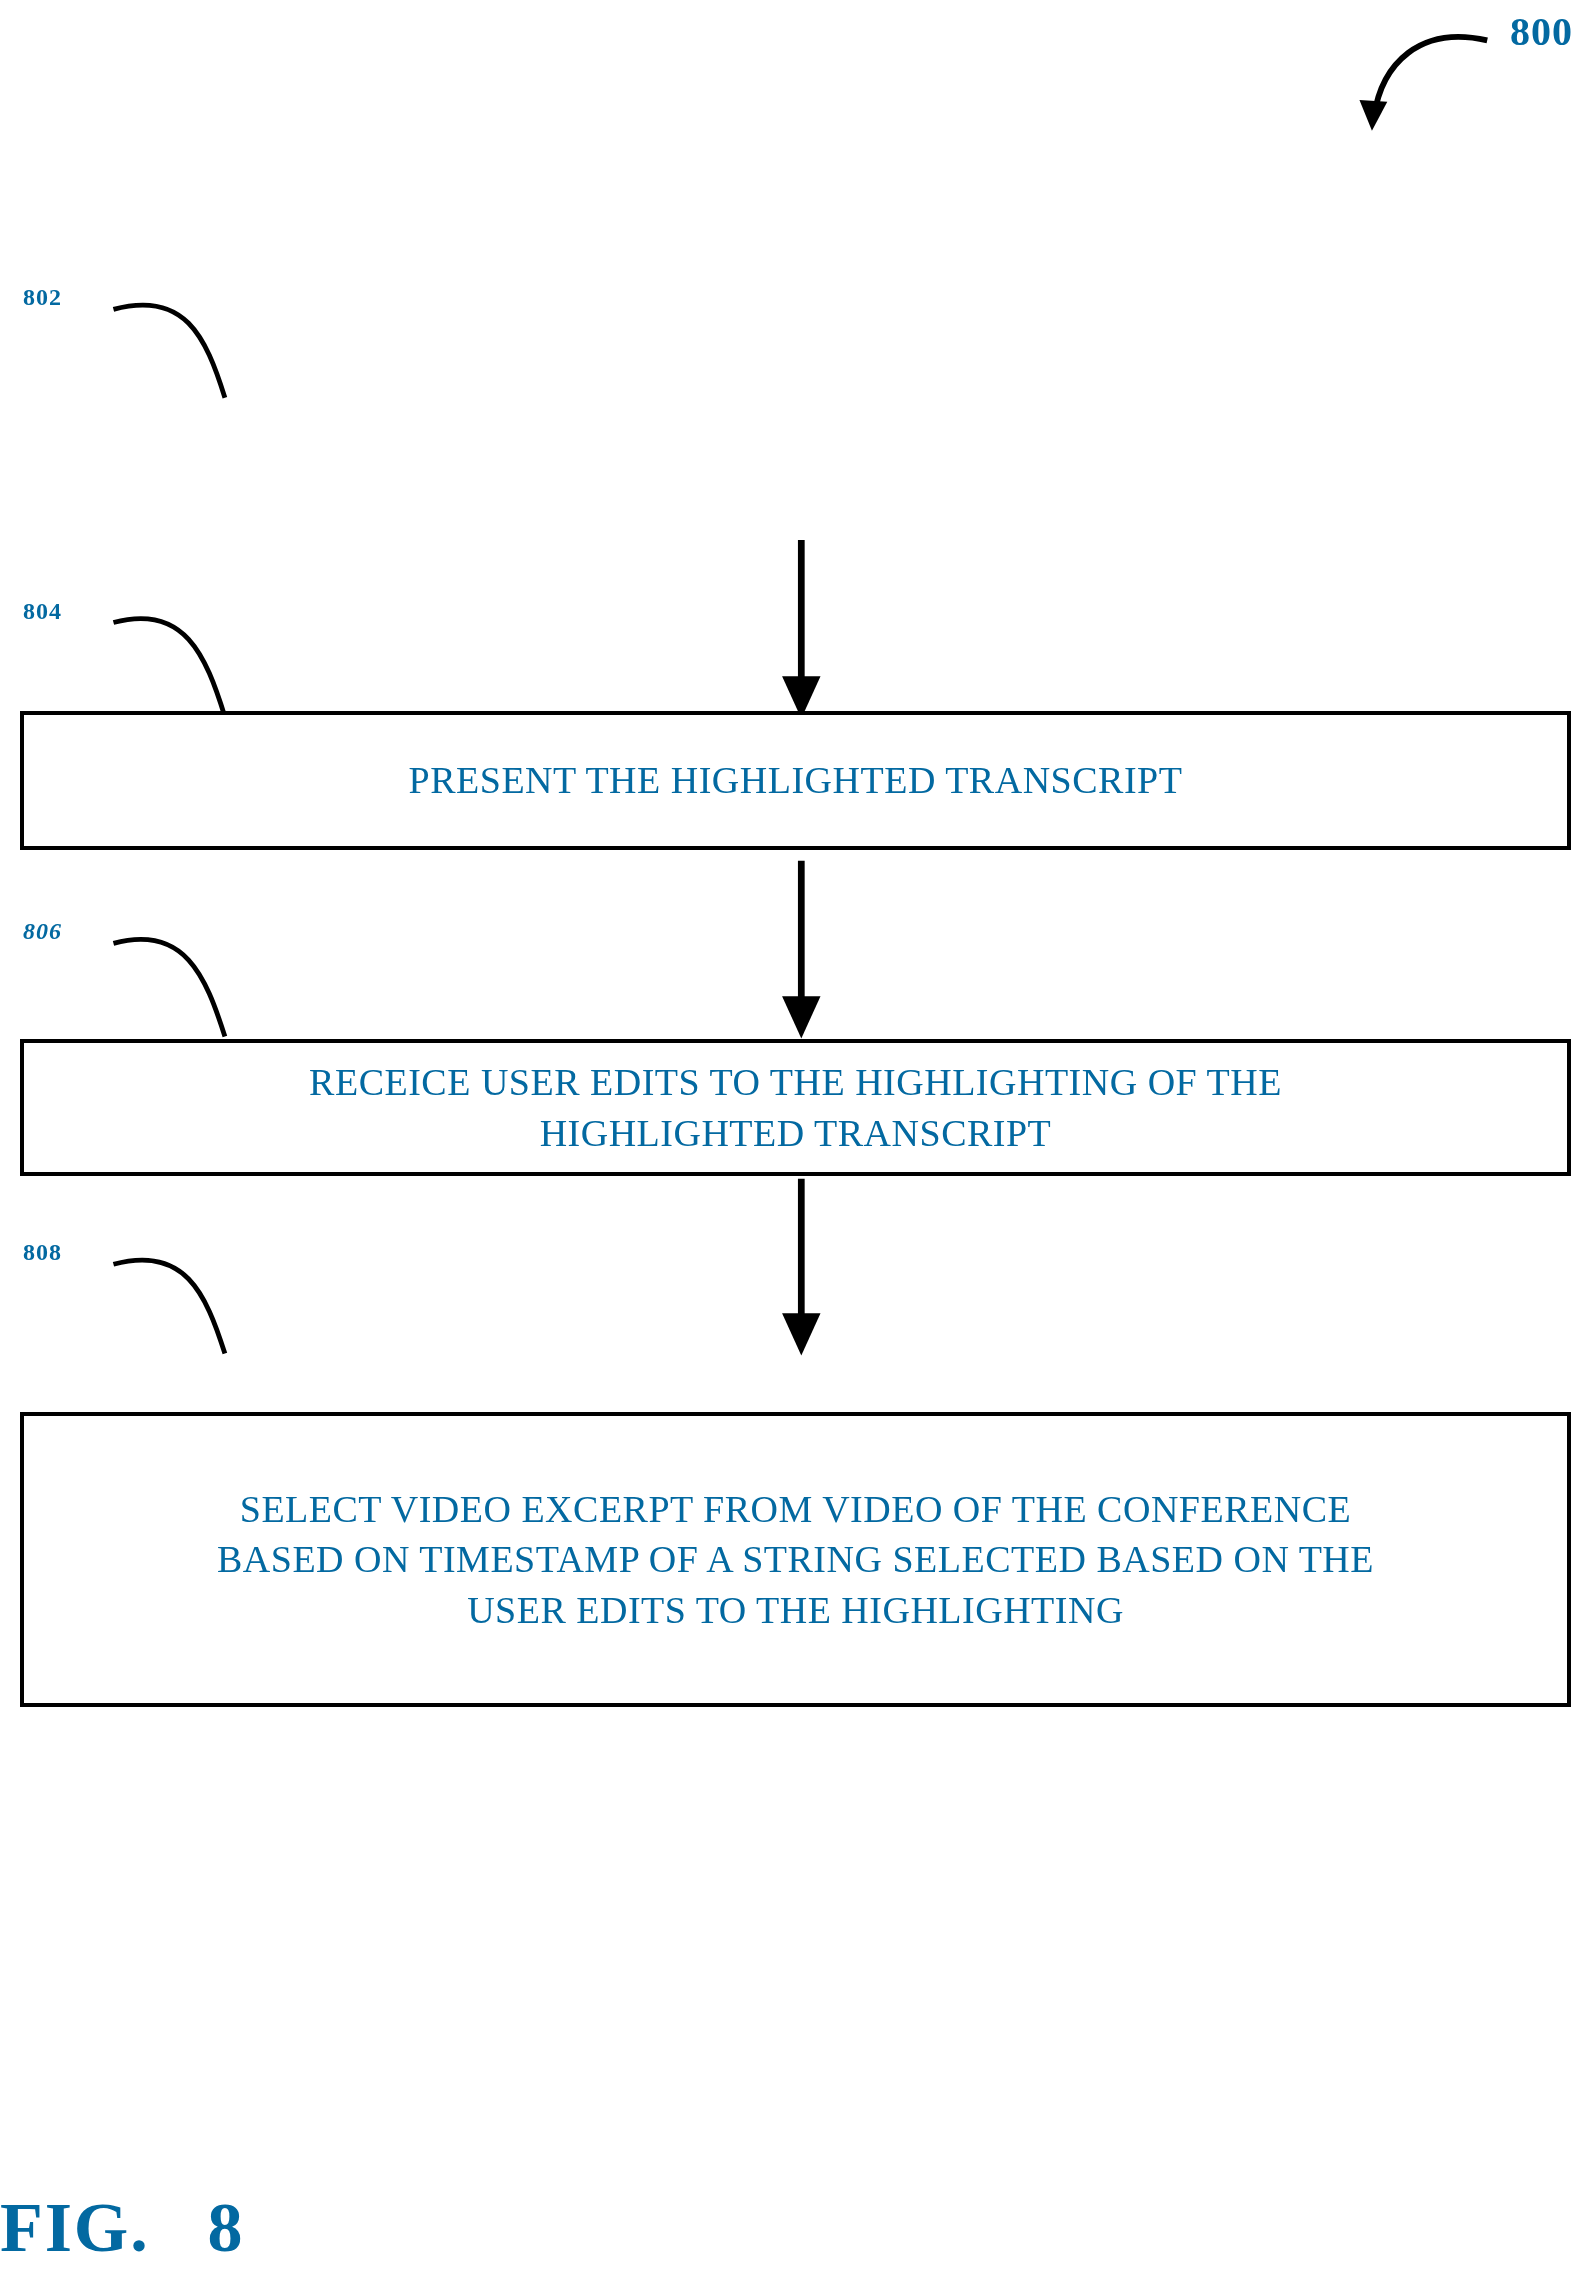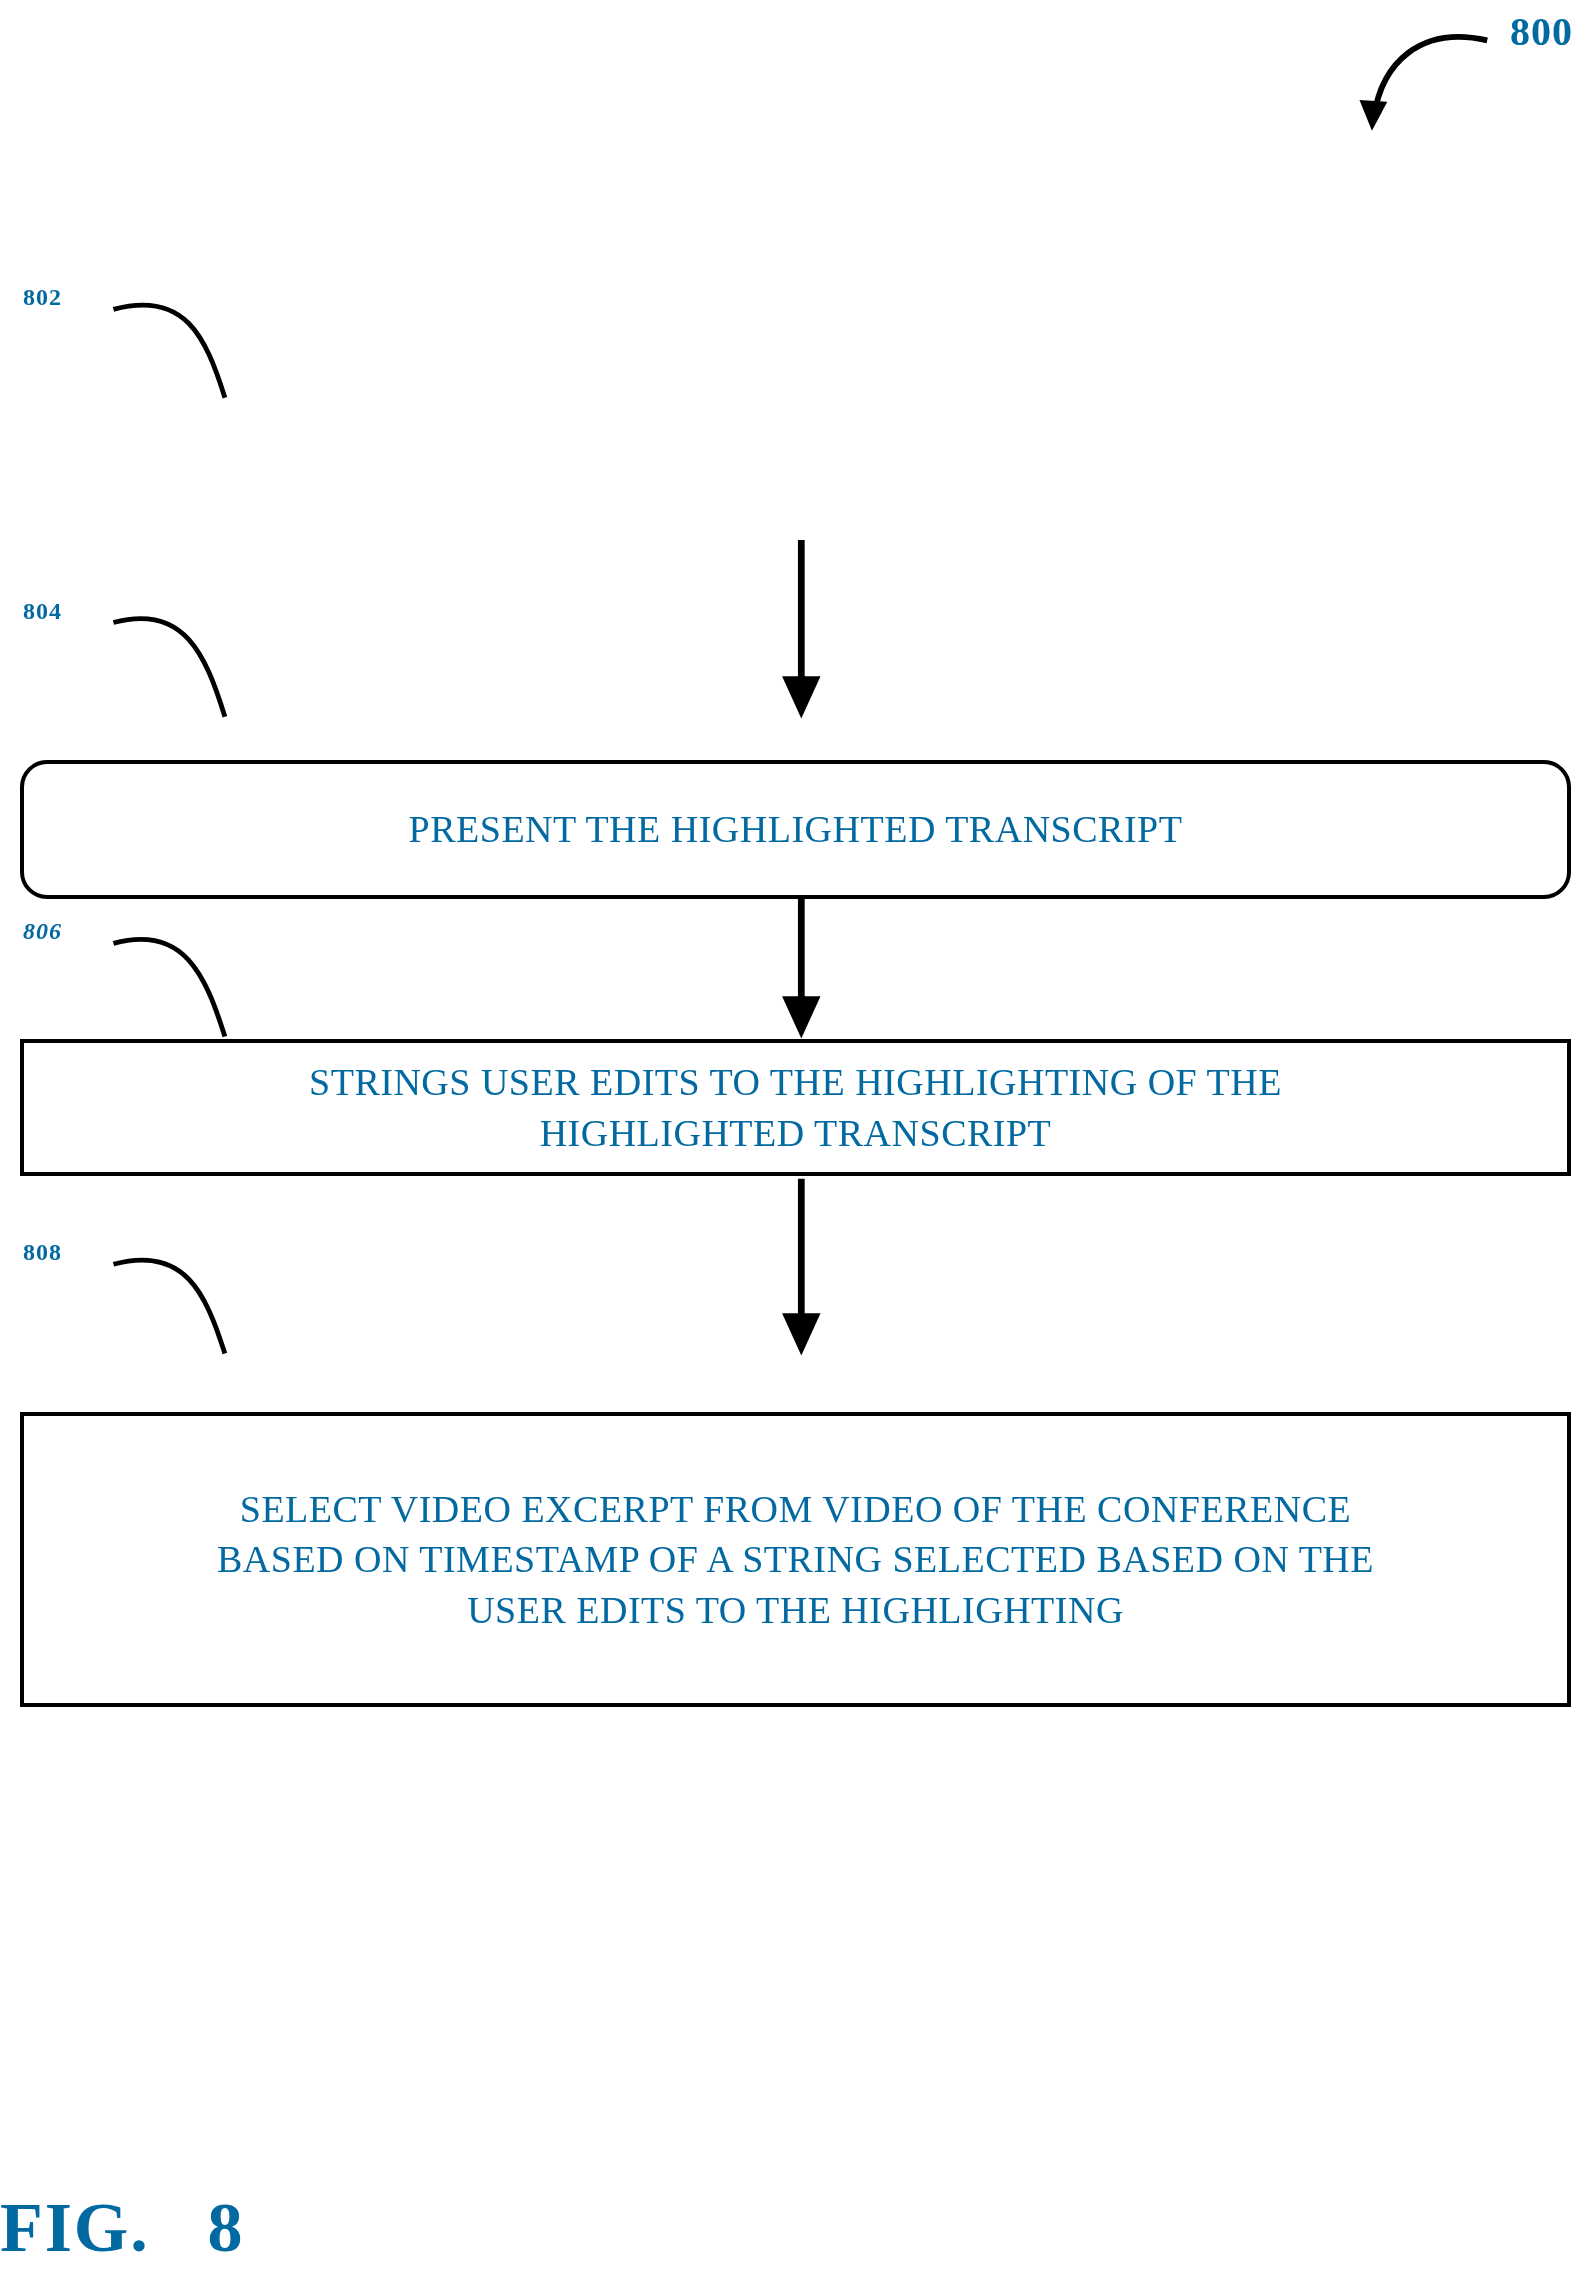--- a/index.html
+++ b/index.html
@@ -29,21 +29,21 @@
     text-align: center;
   }
   .flow-box .box-text {
     font-size: 38px;
     line-height: 1.32;
     white-space: pre-line;
     padding: 5.8px 38px;
     letter-spacing: 0.5px;
   }
   #box-802 { top: 401px; height: 137px; }
-  #box-804 { top: 760px; height: 139px; border-radius: 27px; }
+  #box-804 { top: 711px; height: 139px; }
   #box-806 { top: 1039px; height: 137px; }
   #box-808 { top: 1412px; height: 295px; }
 
   .ref-label {
     position: absolute;
     font-size: 24px;
     font-weight: bold;
     letter-spacing: 1px;
   }
   #ref-800 { top: 7.7px;    left: 1510px; font-size: 40px; }
@@ -102,21 +102,21 @@
   <div class="ref-label" id="ref-804">804</div>
   <div class="ref-label" id="ref-806">806</div>
   <div class="ref-label" id="ref-808">808</div>
 
 
   <div class="flow-box" id="box-804">
     <div class="box-text">PRESENT THE HIGHLIGHTED TRANSCRIPT</div>
   </div>
 
   <div class="flow-box" id="box-806">
-    <div class="box-text">STRINGS USER EDITS TO THE HIGHLIGHTING OF THE
+    <div class="box-text">RECEICE USER EDITS TO THE HIGHLIGHTING OF THE
 HIGHLIGHTED TRANSCRIPT</div>
   </div>
 
   <div class="flow-box" id="box-808">
     <div class="box-text">SELECT VIDEO EXCERPT FROM VIDEO OF THE CONFERENCE
 BASED ON TIMESTAMP OF A STRING SELECTED BASED ON THE
 USER EDITS TO THE HIGHLIGHTING</div>
   </div>
 
   <div id="figure-caption">FIG. 8</div>

